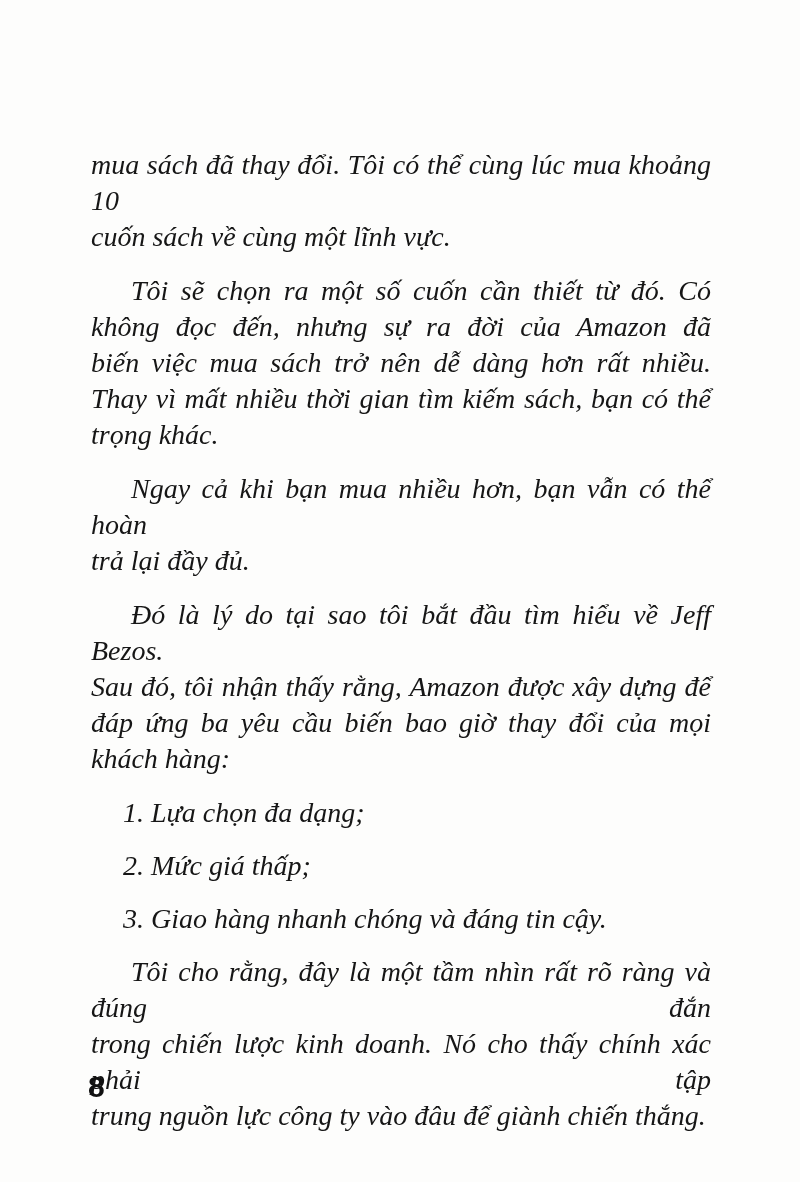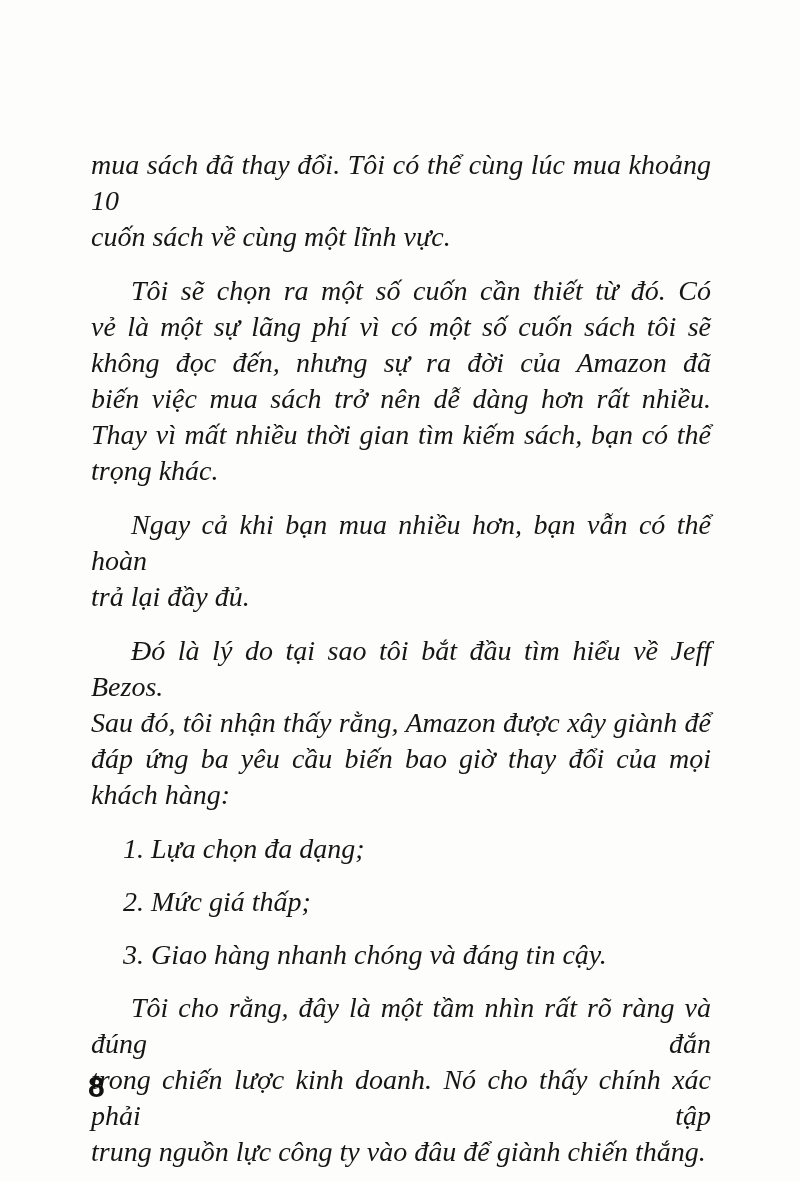--- a/index.html
+++ b/index.html
@@ -64,35 +64,34 @@
 <main class="page">
   <section class="text-block">
 
     <div class="para">
       <div class="line full">mua sách đã thay đổi. Tôi có thể cùng lúc mua khoảng 10</div>
       <div class="line">cuốn sách về cùng một lĩnh vực.</div>
     </div>
 
     <div class="para">
       <div class="line full indent">Tôi sẽ chọn ra một số cuốn cần thiết từ đó. Có</div>
-      <div class="line full">vẻ là một sự lãng phí vì có một số cuốn sách tôi sẽ</div>
       <div class="line full">không đọc đến, nhưng sự ra đời của Amazon đã</div>
       <div class="line full">biến việc mua sách trở nên dễ dàng hơn rất nhiều.</div>
       <div class="line full">Thay vì mất nhiều thời gian tìm kiếm sách, bạn có thể</div>
       <div class="line">trọng khác.</div>
     </div>
 
     <div class="para">
       <div class="line full indent">Ngay cả khi bạn mua nhiều hơn, bạn vẫn có thể hoàn</div>
       <div class="line">trả lại đầy đủ.</div>
     </div>
 
     <div class="para">
       <div class="line full indent">Đó là lý do tại sao tôi bắt đầu tìm hiểu về Jeff Bezos.</div>
-      <div class="line full">Sau đó, tôi nhận thấy rằng, Amazon được xây giành để</div>
+      <div class="line full">Sau đó, tôi nhận thấy rằng, Amazon được xây dựng để</div>
       <div class="line full">đáp ứng ba yêu cầu biến bao giờ thay đổi của mọi</div>
       <div class="line">khách hàng:</div>
     </div>
 
     <div class="list-item">1. Lựa chọn đa dạng;</div>
     <div class="list-item">2. Mức giá thấp;</div>
     <div class="list-item">3. Giao hàng nhanh chóng và đáng tin cậy.</div>
 
     <div class="para">
       <div class="line full indent">Tôi cho rằng, đây là một tầm nhìn rất rõ ràng và đúng đắn</div>

